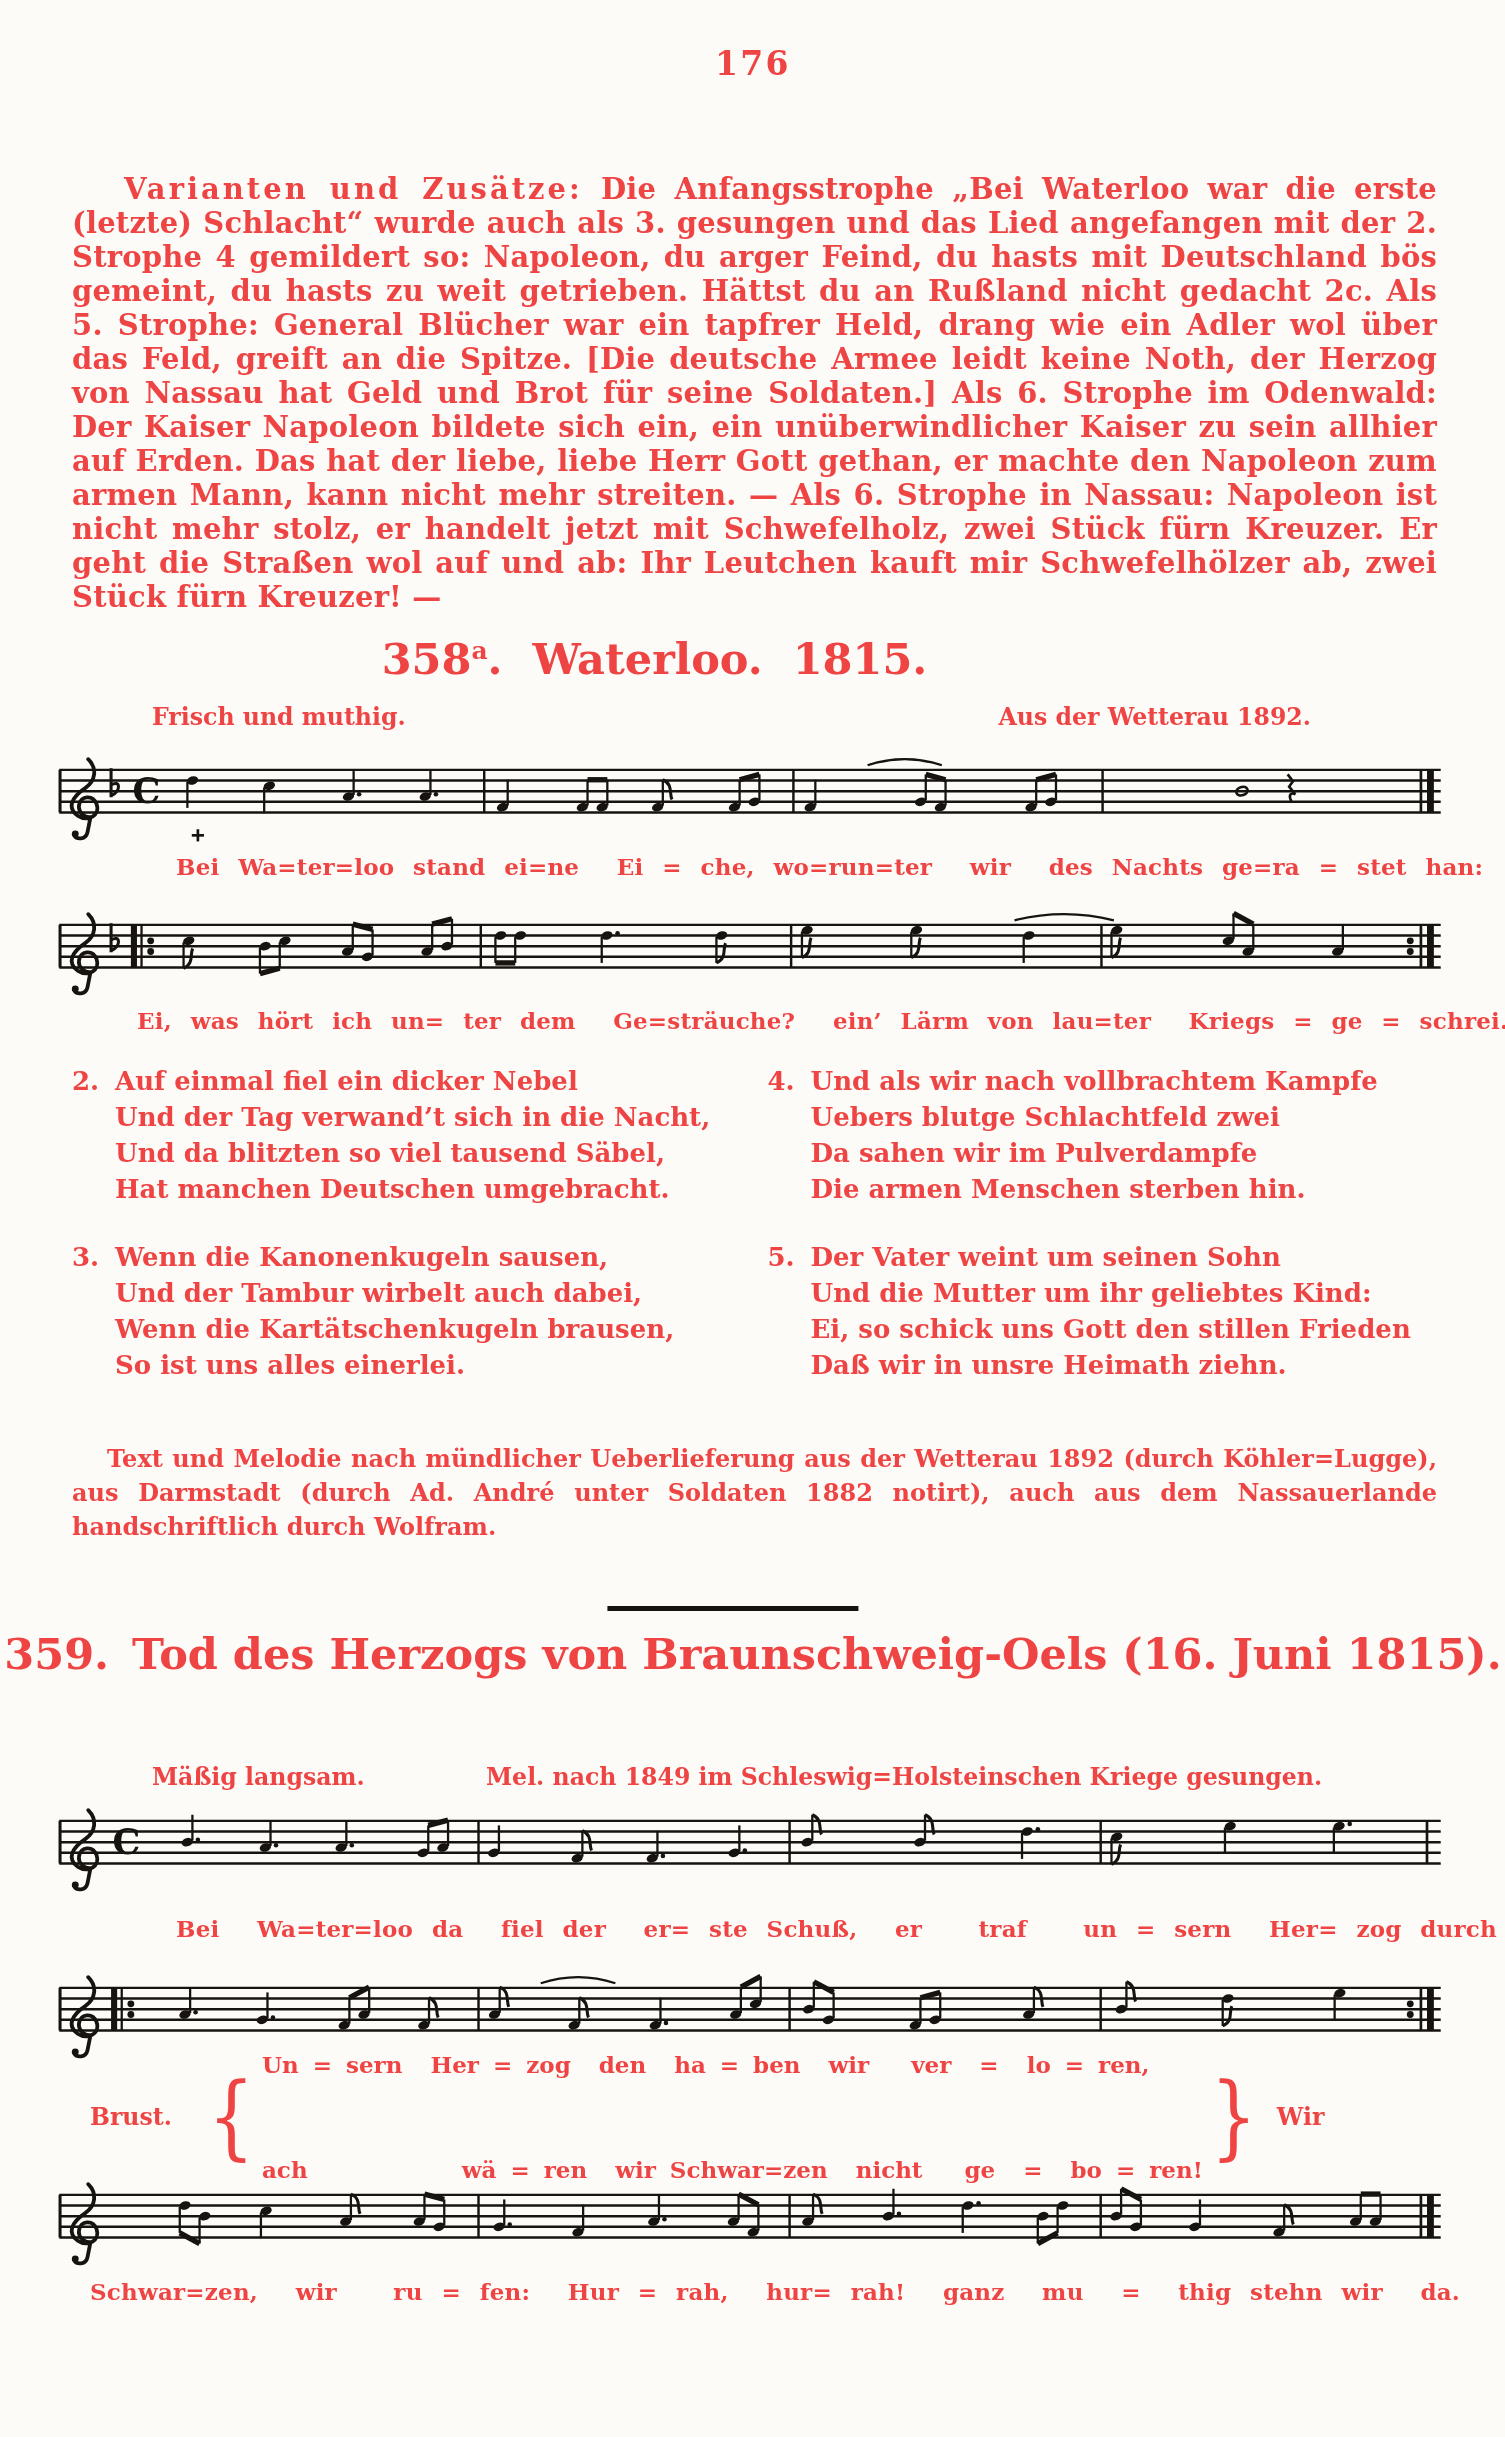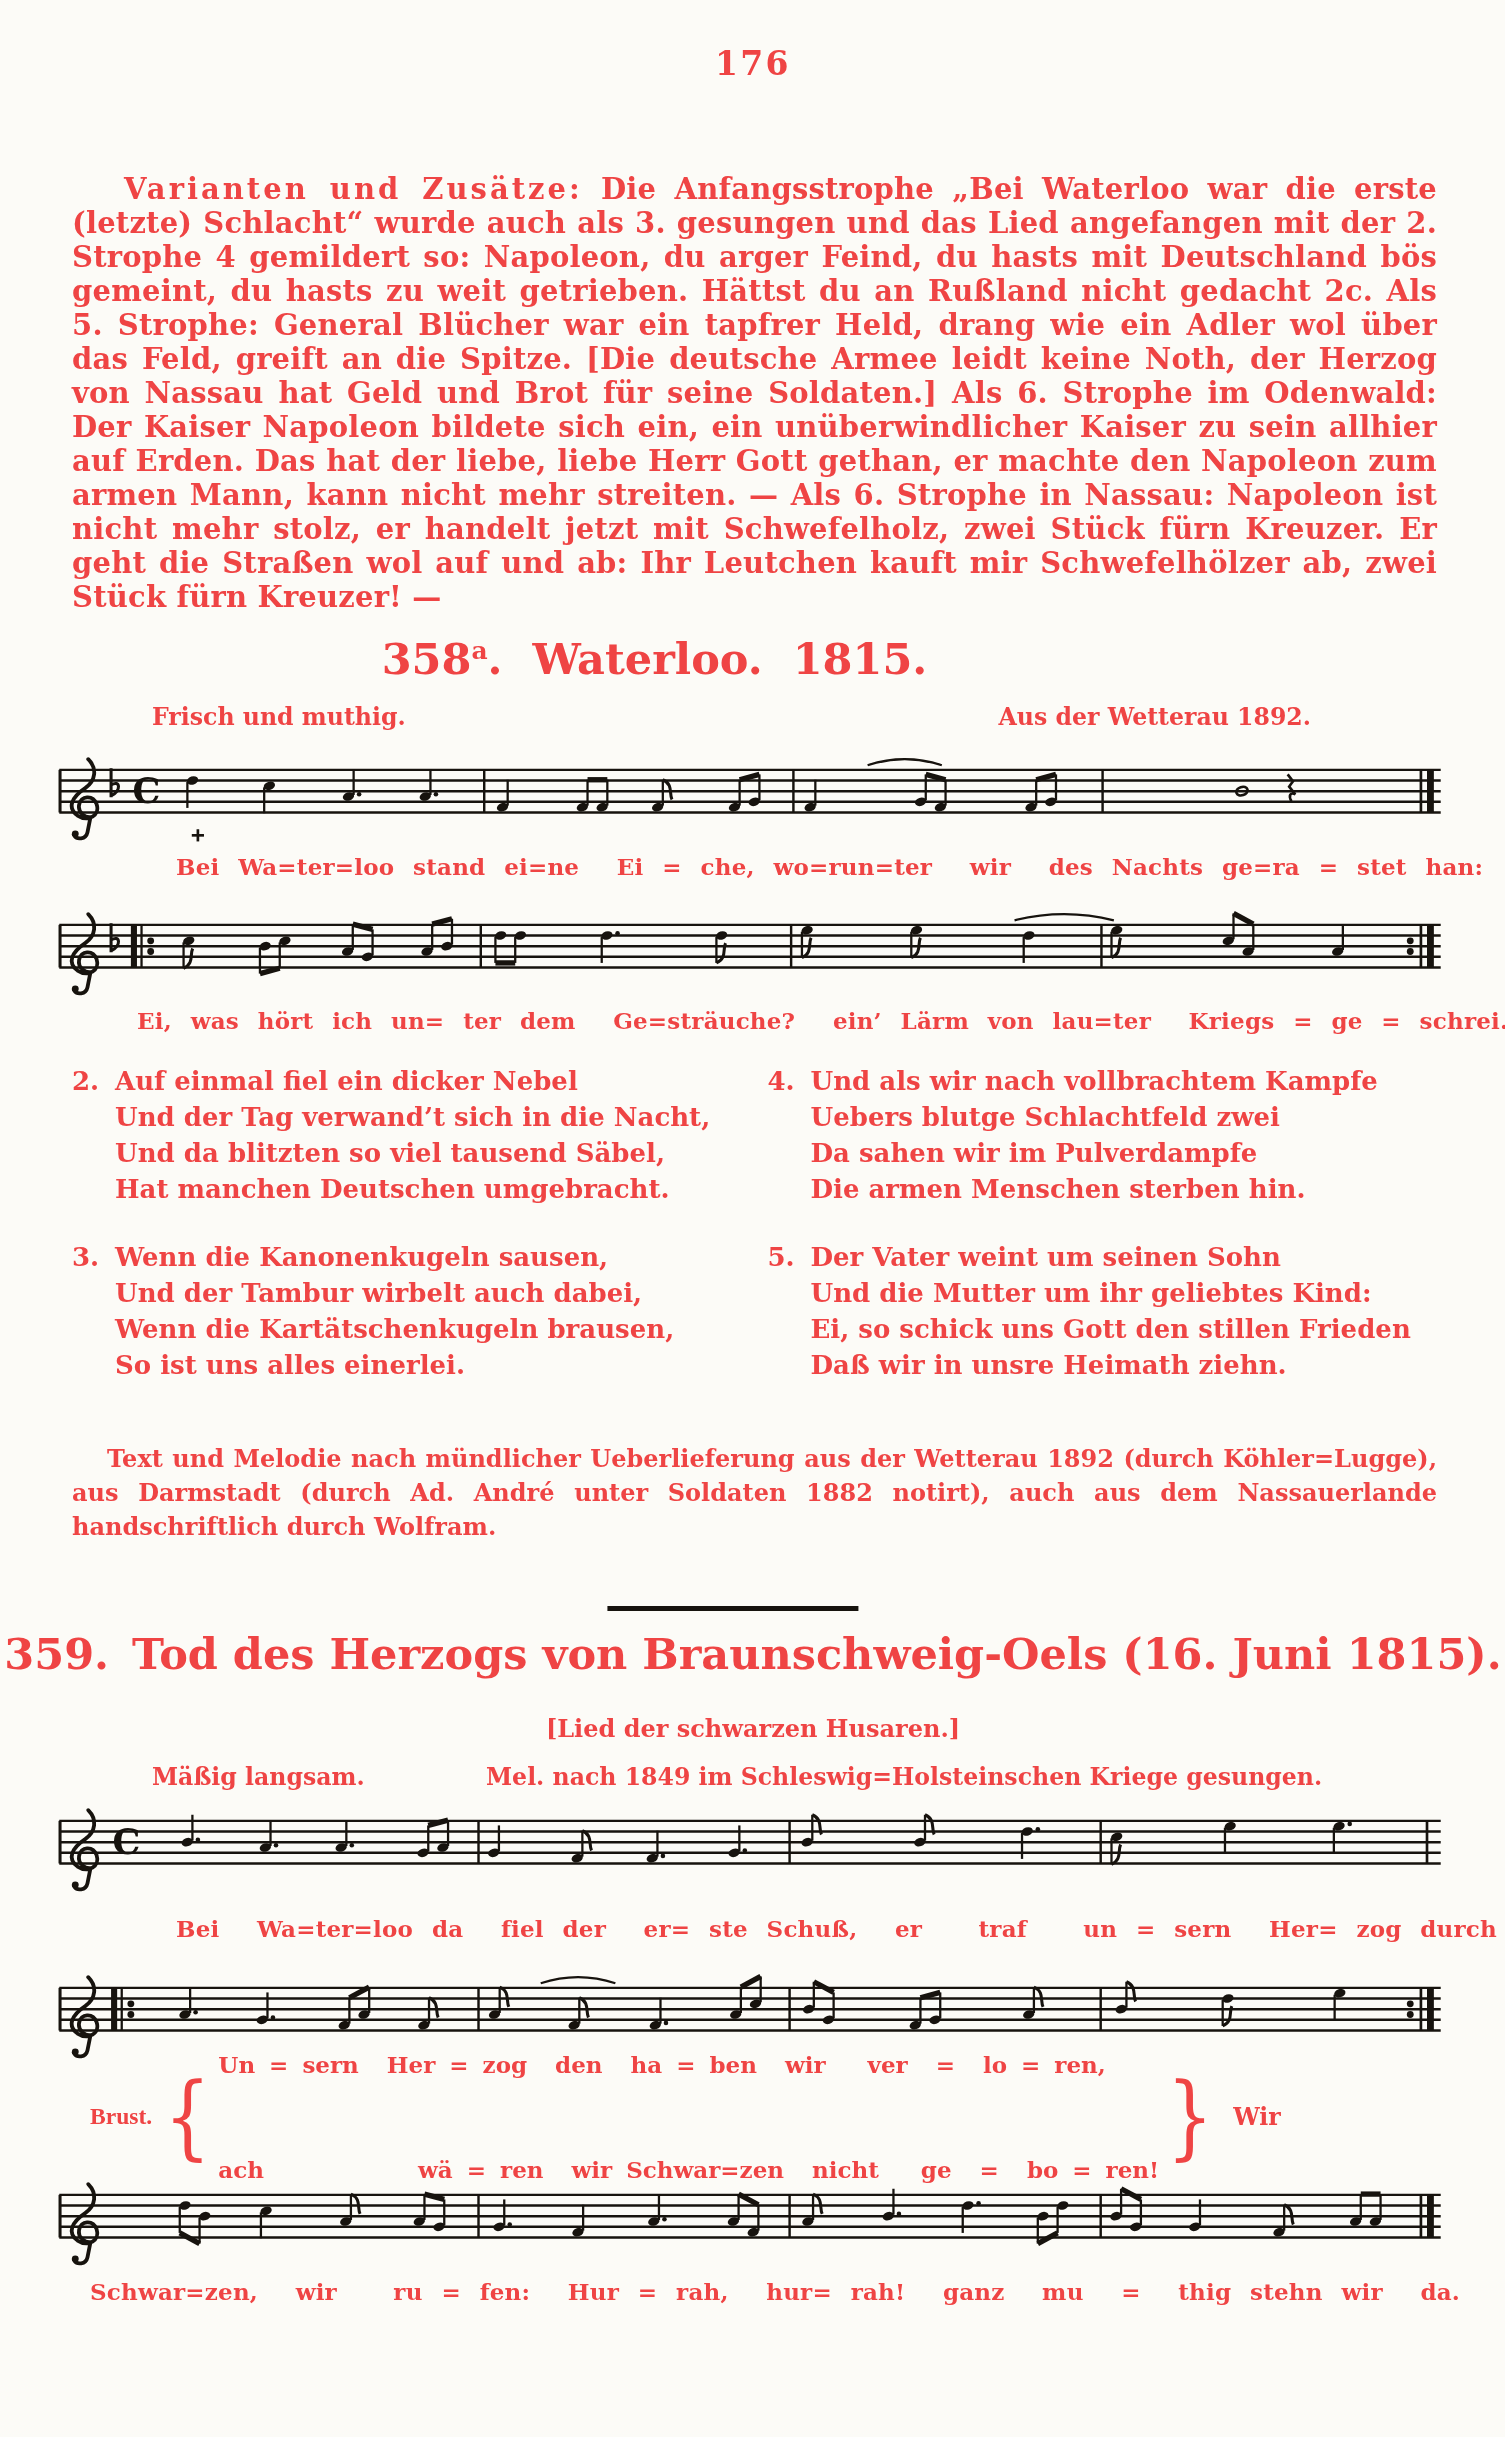--- a/index.html
+++ b/index.html
@@ -39,21 +39,21 @@
         font-size:43px;font-weight:bold;white-space:pre;}
   .t359 .num{margin-right:23px;}
   .subtitle{position:absolute;top:1714px;left:0;width:100%;text-align:center;
             font-size:24px;font-weight:bold;}
   .row359{top:1763px;height:35px;}
   .row359 .tempo2{position:absolute;left:80px;}
   .row359 .mel{position:absolute;left:414px;}
   .bracketrow{position:absolute;top:2071px;left:90px;width:1323px;height:91px;
               display:flex;align-items:center;font-weight:bold;}
   .bword{font-size:23.6px;font-weight:bold;}
-  .bword.before{margin-right:12px;font-family:Liberation Serif, serif;}
+  .bword.before{margin-right:36px;}
   .bword.after{margin-left:20px;}
   .brace{font-size:73px;font-weight:normal;transform:scaleY(1.25);
          font-family:"DejaVu Serif",serif;line-height:1;}
   .blines{margin:0 7.6px;font-size:23px;line-height:35px;white-space:pre;
           word-spacing:6px;}
   svg{display:block;}
 </style>
 </head>
 <body>
 
@@ -245,21 +245,20 @@
         </div>
       </div>
     </div>
 
   <p class="footnote">Text und Melodie nach mündlicher Ueberlieferung aus der Wetterau 1892 (durch Köhler=Lugge), aus Darmstadt (durch Ad. André unter Soldaten 1882 notirt), auch aus dem Nassauerlande handschriftlich durch Wolfram.</p>
 
   <div class="rule"></div>
 
   <h2 class="t359"><span class="num">359.</span><span>Tod des Herzogs von Braunschweig-Oels (16. Juni 1815).</span></h2>
 
-  <div class="subtitle">[Lied der schwarzen Husaren.]</div>
 
   <div class="temporow row359">
     <span class="tempo2">Mäßig langsam.</span>
     <span class="mel">Mel. nach 1849 im Schleswig=Holsteinschen Kriege gesungen.</span>
   </div>
 
   <div class="staff s3">
       <svg viewBox="0 0 1830 130" width="100%" height="100%">
         <line x1="8" y1="30" x2="1822" y2="30" stroke="#17130e" stroke-width="3.2"></line>
         <line x1="8" y1="44" x2="1822" y2="44" stroke="#17130e" stroke-width="3.2"></line>

